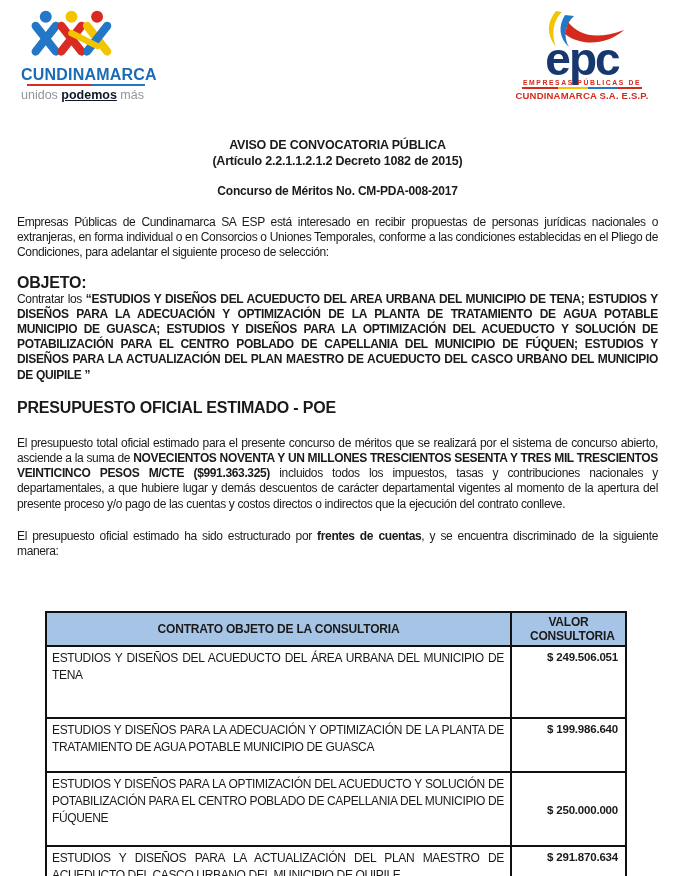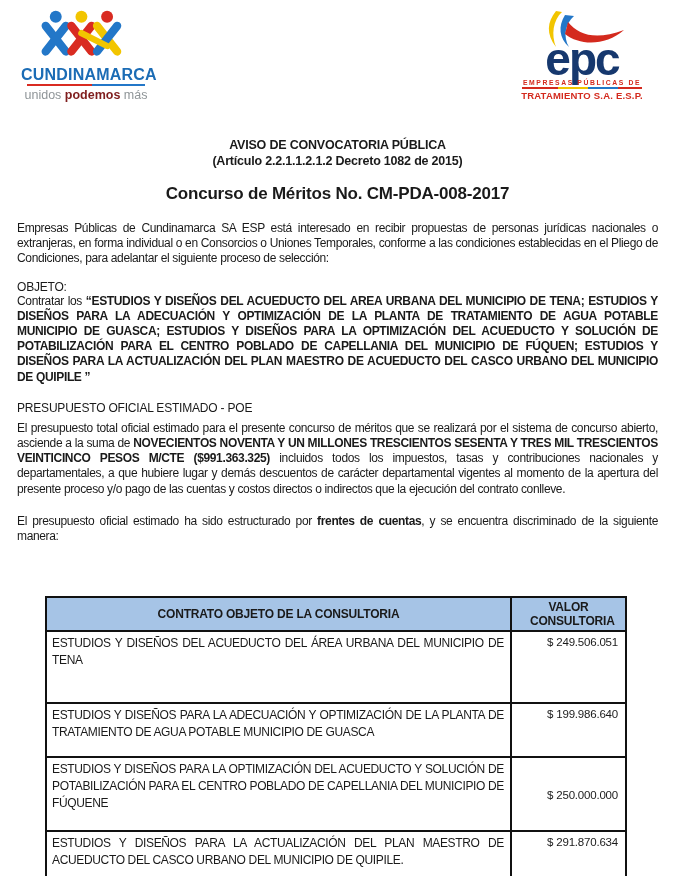--- a/index.html
+++ b/index.html
@@ -9,48 +9,48 @@
     width: 675px; height: 876px;
     background: #ffffff;
     font-family: "Liberation Sans", sans-serif;
     color: #1a1a1a;
     padding: 8px 17px 0 17px;
     overflow: hidden;
   }
 
   
   .logo-row { display: flex; justify-content: space-between; align-items: flex-start; height: 102px; }
-  .cund-logo { width: 130px; margin-left: 4px; text-align: center; }
+  .cund-logo { width: 130px; margin-left: 4px; }
   .cund-name { font-size: 16px; font-weight: bold; color: #1b6cb5; letter-spacing: 0.2px; line-height: 17px; }
   .cund-underline { height: 2px; width: 118px; margin: 1px auto 2px auto;
     background: linear-gradient(to right, #d92b21 0 55%, #2377c8 55% 100%); }
   .cund-tagline { font-size: 12.5px; color: #8f9598; white-space: nowrap; }
-  .cund-tagline b { color: #7f1d1d; }
+  .cund-tagline b { color: #0f172a; text-decoration: underline; }
 
   .epc-logo { width: 140px; margin-right: 6px; position: relative; text-align: center; padding-top: 34px; }
   .epc-swoosh { position: absolute; top: 2px; left: 22px; }
   .epc-acronym { font-size: 46px; font-weight: bold; color: #16386e; line-height: 34px; letter-spacing: -2px; }
   .epc-line1 { font-size: 6.8px; font-weight: bold; color: #d42a1e; letter-spacing: 1.6px; margin-top: 3px; white-space: nowrap; }
   .epc-divider { height: 1.5px; width: 120px; margin: 1px auto;
     background: linear-gradient(to right, #d42a1e 0 30%, #f2c500 30% 55%, #2377c8 55% 80%, #d42a1e 80% 100%); }
   .epc-line2 { font-size: 9.5px; font-weight: bold; color: #d42a1e; letter-spacing: 0.2px; white-space: nowrap; }
 
   
   .title-block { text-align: center; margin-top: 28px; font-weight: bold; }
   .doc-title, .doc-subtitle { font-size: 12.5px; line-height: 15.5px; letter-spacing: -0.2px; }
-  .doc-process { font-size: 17px; margin-top: 15px; letter-spacing: -0.2px; }
+  .doc-process { font-size: 12px; margin-top: 15px; letter-spacing: -0.2px; }
 
   
   .para {
     font-size: 12px; line-height: 15.2px; text-align: justify;
     letter-spacing: -0.35px; margin-top: 15px;
   }
-  .heading { font-size: 12px; font-weight: normal; letter-spacing: -0.2px; margin-top: 13px; }
+  .heading { font-size: 16px; font-weight: bold; letter-spacing: -0.2px; margin-top: 13px; }
   .tight { margin-top: 0; }
-  .after-heading { margin-top: 6px; }
+  .after-heading { margin-top: 19px; }
 
   
   .budget-table {
     border-collapse: collapse;
     margin: 52px 0 0 28px;
     width: 580px;
     table-layout: fixed;
     border: 2px solid #111;
     border-bottom: 3px solid #111;
   }
@@ -61,21 +61,21 @@
     background: #a6c4e6;
     font-size: 12px; font-weight: bold; letter-spacing: -0.2px;
     text-align: center; vertical-align: middle;
     height: 28px; padding: 2px 18px; line-height: 14px;
   }
   .desc-cell {
     font-size: 12px; letter-spacing: -0.35px; line-height: 17px;
     text-align: justify; vertical-align: top; padding: 3px 6px 3px 5px;
   }
   .val-cell {
-    font-size: 11.5px; font-weight: normal; letter-spacing: -0.2px;
+    font-size: 11.5px; font-weight: bold; letter-spacing: -0.2px;
     text-align: right; vertical-align: top; padding: 4px 7px 3px 4px;
     white-space: nowrap;
   }
   .val-middle { vertical-align: middle; }
   .total-label {
     text-align: center; vertical-align: middle;
     font-size: 12.5px; font-weight: bold; letter-spacing: -0.2px;
   }
   .total-cell { vertical-align: top; padding: 3px 7px 0 7px; }
   .total-flex { display: flex; justify-content: space-between; font-size: 13px; font-weight: bold; letter-spacing: -0.2px; }
@@ -109,21 +109,21 @@
 
     <div class="epc-logo">
       <svg class="epc-swoosh" width="96" height="40" viewBox="0 0 96 40">
         <path d="M22,1 C13,12 12,24 22,37 C17,25 19,10 28,2 Z" fill="#f2c500"></path>
         <path d="M31,5 C24,16 25,28 35,37 C29,27 31,14 40,6 Z" fill="#2377c8"></path>
         <path d="M34,12 C45,26 63,30 90,20 C72,36 46,36 31,24 Z" fill="#d42a1e"></path>
       </svg>
       <div class="epc-acronym">epc</div>
       <div class="epc-line1">EMPRESAS PÚBLICAS DE</div>
       <div class="epc-divider"></div>
-      <div class="epc-line2">TRATAMIENTO S.A. E.S.P.</div>
+      <div class="epc-line2">CUNDINAMARCA S.A. E.S.P.</div>
     </div>
   </div>
 
   <div class="title-block">
     <div class="doc-title">AVISO DE CONVOCATORIA PÚBLICA</div>
     <div class="doc-subtitle">(Artículo 2.2.1.1.2.1.2 Decreto 1082 de 2015)</div>
     <div class="doc-process">Concurso de Méritos No. CM-PDA-008-2017</div>
   </div>
 
   <p class="para" style="margin-top:17px">Empresas Públicas de Cundinamarca SA ESP está interesado en recibir propuestas de personas jurídicas nacionales o extranjeras, en forma individual o en Consorcios o Uniones Temporales, conforme a las condiciones establecidas en el Pliego de Condiciones, para adelantar el siguiente proceso de selección:</p>

